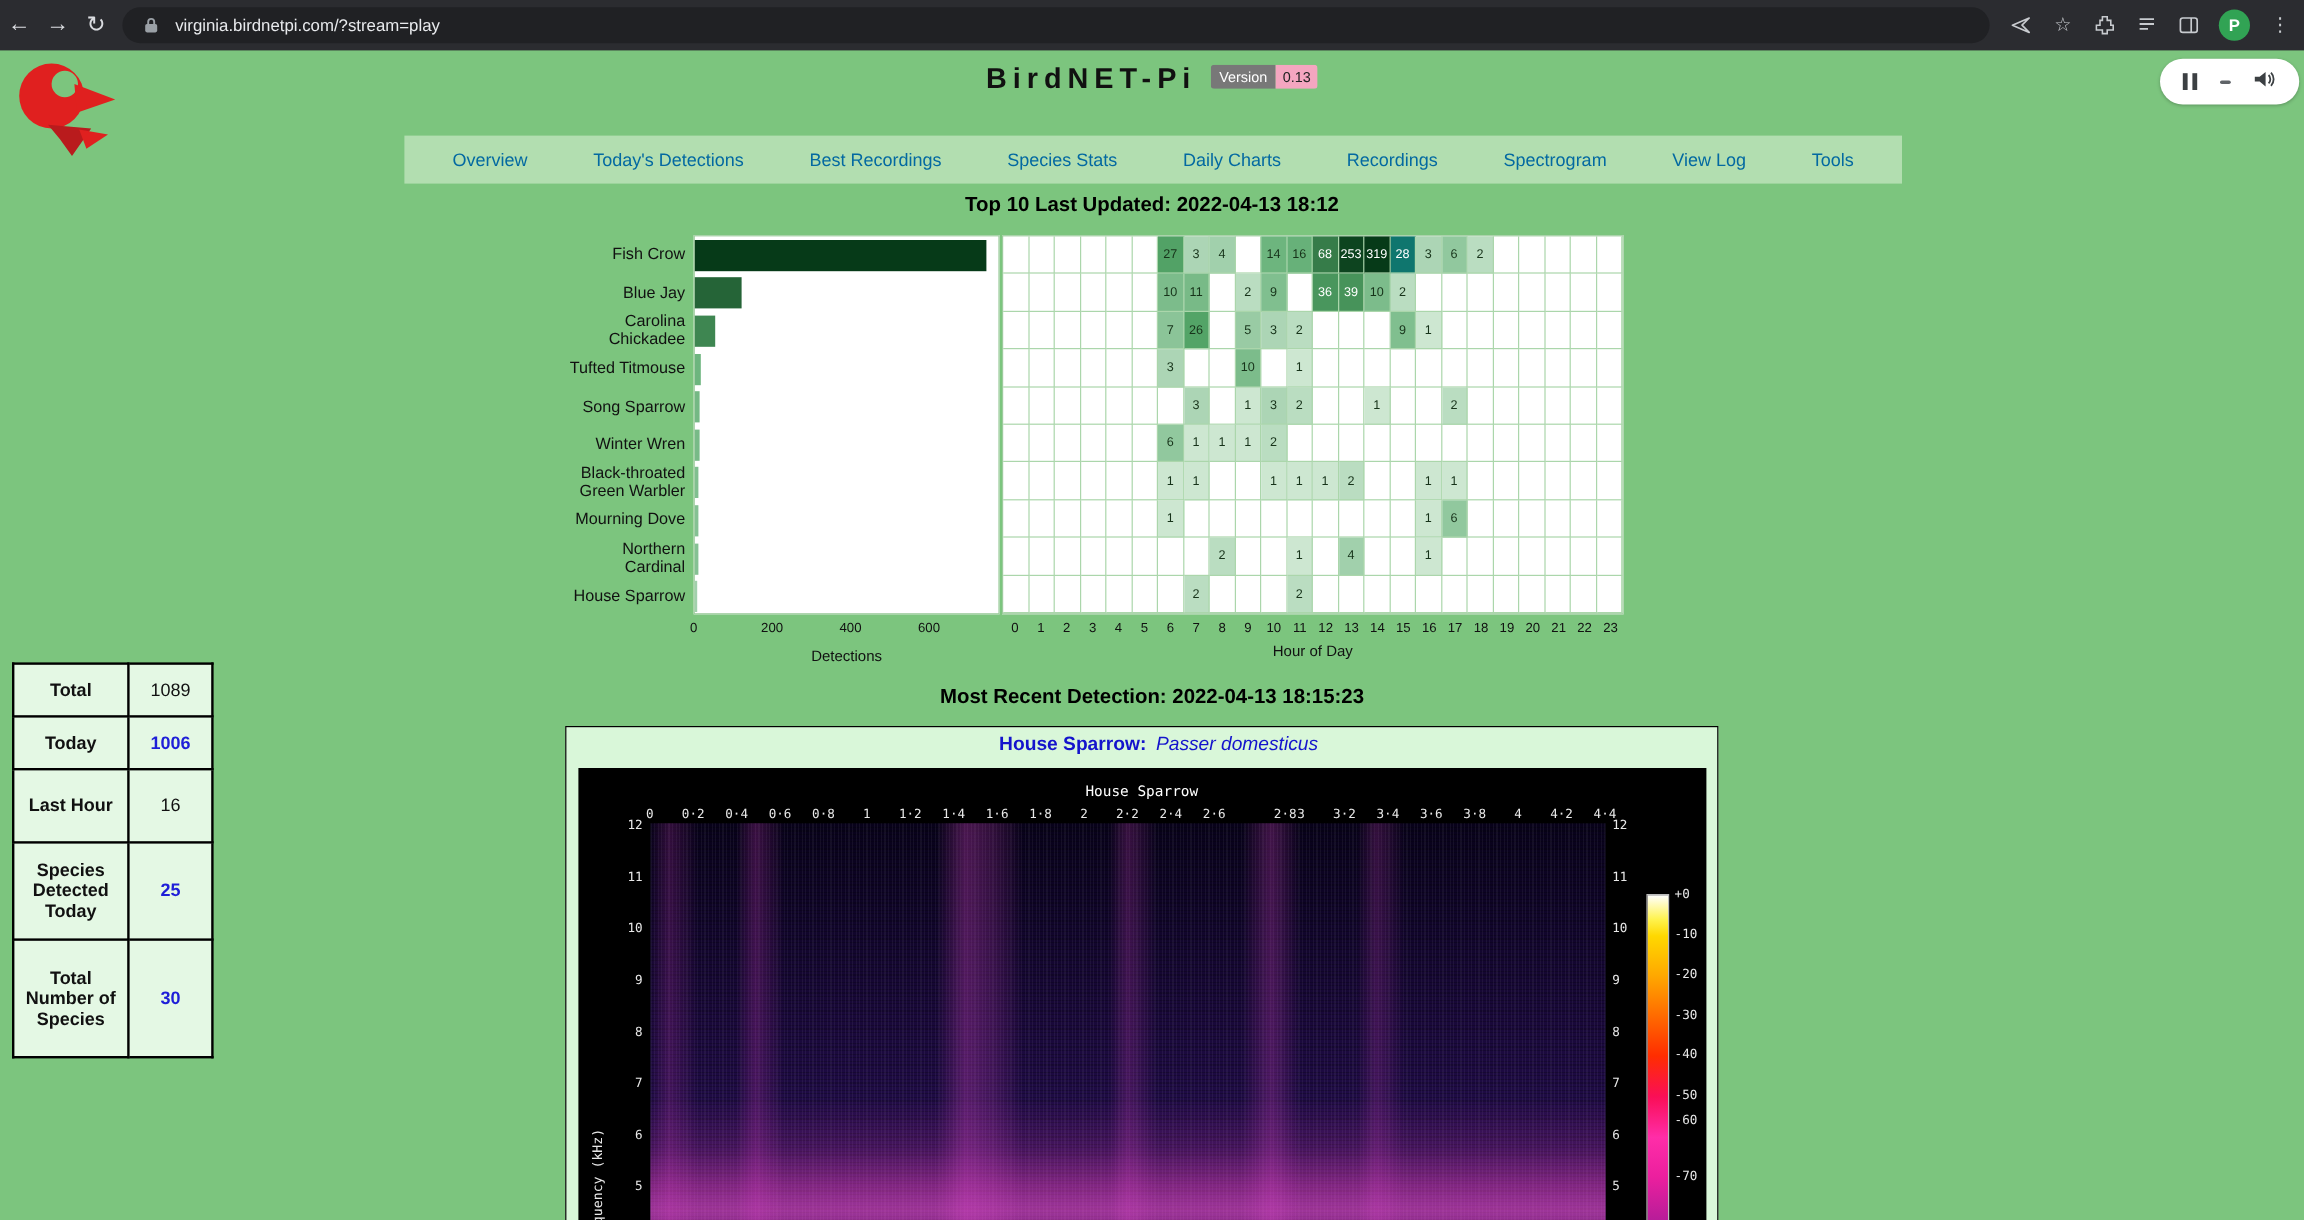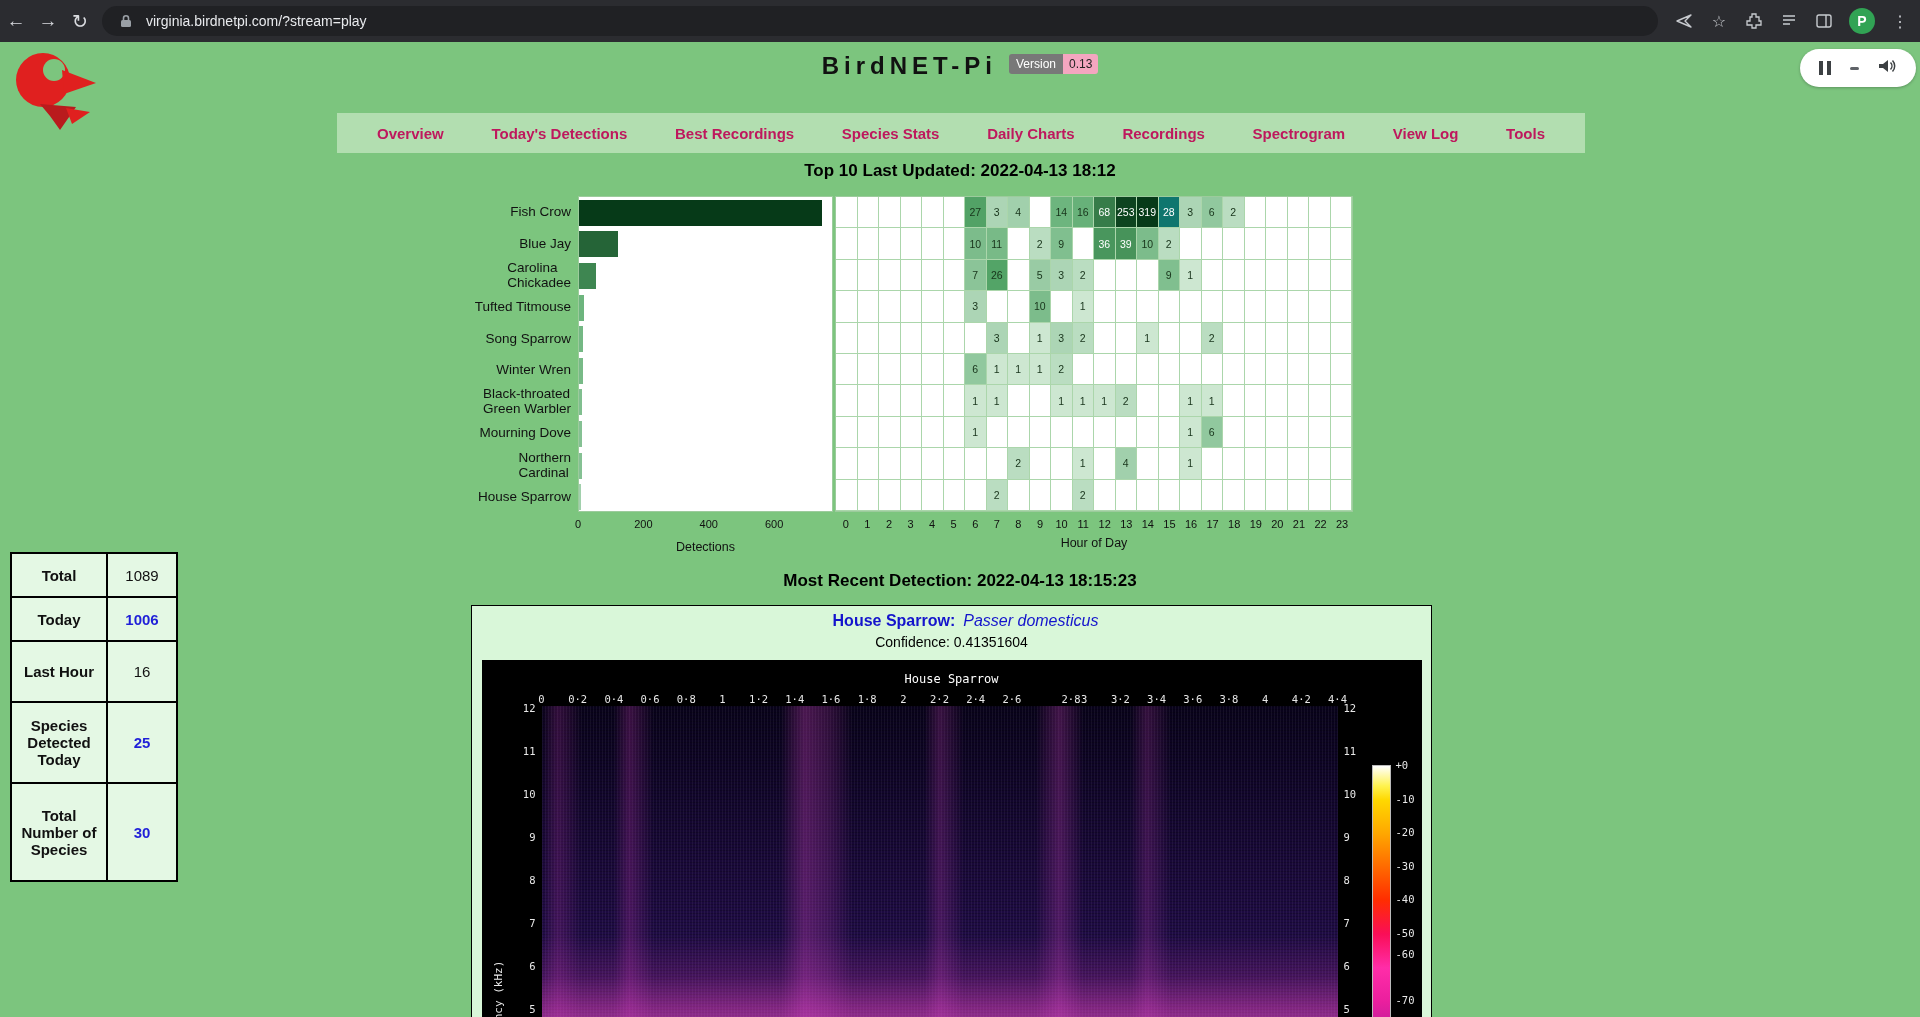--- a/index.html
+++ b/index.html
@@ -24,32 +24,32 @@
   .version-badge .v-value{background:#f4a6c0;color:#222;padding:3px 6px;}
 
   
   .audio-pill{position:absolute;left:1800px;top:49px;width:116px;height:38px;background:#fff;border-radius:19px;display:flex;align-items:center;justify-content:space-evenly;box-shadow:0 1px 3px rgba(0,0,0,.25);z-index:40;}
   .pause-glyph{display:flex;gap:4px;}
   .pause-glyph i{display:block;width:4px;height:14px;background:#3c4043;}
   .dash-glyph{width:9px;height:3px;background:#5f6368;border-radius:2px;}
 
   
   .nav-bar{position:absolute;left:337px;top:113px;width:1248px;height:40px;background:#b2deb0;display:flex;align-items:center;justify-content:space-between;padding:0 40px;}
-  .nav-item{font-size:15px;color:#be185d;cursor:pointer;white-space:nowrap;font-weight:bold;}
+  .nav-item{font-size:15px;color:#0369a1;cursor:pointer;white-space:nowrap;}
 
   
   .center-heading{position:absolute;left:0;width:1920px;text-align:center;font-size:17px;font-weight:bold;color:#000;}
   .h-top10{top:161px;}
   .h-recent{top:571px;}
 
   
   .chart{position:absolute;left:0;top:196px;width:1920px;height:370px;}
   .species-labels{position:absolute;left:392px;top:0;width:186px;}
   .sp-row{height:31.6px;display:flex;align-items:center;justify-content:flex-end;padding-right:7px;}
-  .sp-row span{font-size:13.5px;line-height:15px;text-align:left;white-space:pre-line;color:#111;}
+  .sp-row span{font-size:13.5px;line-height:15px;text-align:right;white-space:pre-line;color:#111;}
   .bar-plot{position:absolute;left:578px;top:0;width:255px;height:316px;background:#fff;border:1px solid #9ccb9c;}
   .bar{position:absolute;left:0;height:26px;}
   .bar-axis{position:absolute;left:578px;top:322px;width:255px;height:14px;}
   .bar-axis span{position:absolute;transform:translateX(-50%);font-size:11px;color:#111;}
   .bar-xlabel{position:absolute;left:578px;top:344px;width:255px;text-align:center;font-size:12.5px;color:#111;}
   .heatmap{position:absolute;left:835px;top:0;width:518px;height:316px;background:#fff;border:1px solid #9ccb9c;display:grid;grid-template-columns:repeat(24,1fr);grid-template-rows:repeat(10,1fr);}
   .hm-cell{border-right:1px solid #abd6ab;border-bottom:1px solid #abd6ab;display:flex;align-items:center;justify-content:center;font-size:10.5px;}
   .hour-labels{position:absolute;left:835px;top:322px;width:518px;display:flex;}
   .hour-labels span{flex:1;text-align:center;font-size:11px;color:#111;}
   .hour-xlabel{position:absolute;left:835px;top:340px;width:518px;text-align:center;font-size:12.5px;color:#111;}
@@ -538,21 +538,20 @@
       </tr>
     </tbody>
   </table>
 
 <div class="center-heading h-recent">Most Recent Detection: 2022-04-13 18:15:23</div>
 
 <div class="detection-panel">
   <div class="det-title">
     <span class="sp-name">House Sparrow:</span><span class="sp-sci">Passer domesticus</span>
   </div>
-  <div class="det-conf">Confidence: 0.41351604</div>
   <div class="spectrogram">
     <div class="spec-title">House Sparrow</div>
     <div id="spec-xticks">
         <span class="spec-xtick" style="left: 60px;">0</span>
         <span class="spec-xtick" style="left: 96.1818px;">0·2</span>
         <span class="spec-xtick" style="left: 132.364px;">0·4</span>
         <span class="spec-xtick" style="left: 168.545px;">0·6</span>
         <span class="spec-xtick" style="left: 204.727px;">0·8</span>
         <span class="spec-xtick" style="left: 240.909px;">1</span>
         <span class="spec-xtick" style="left: 277.091px;">1·2</span>

